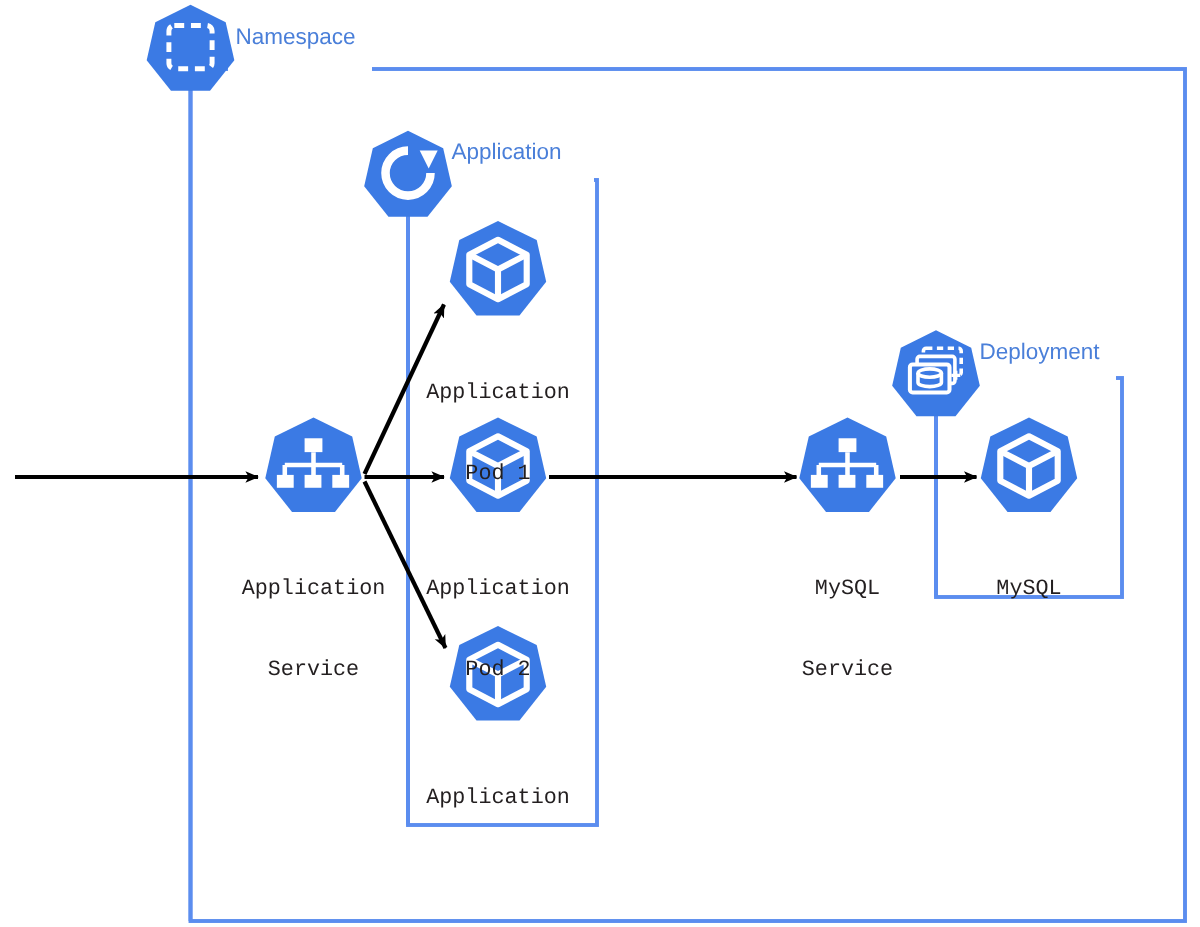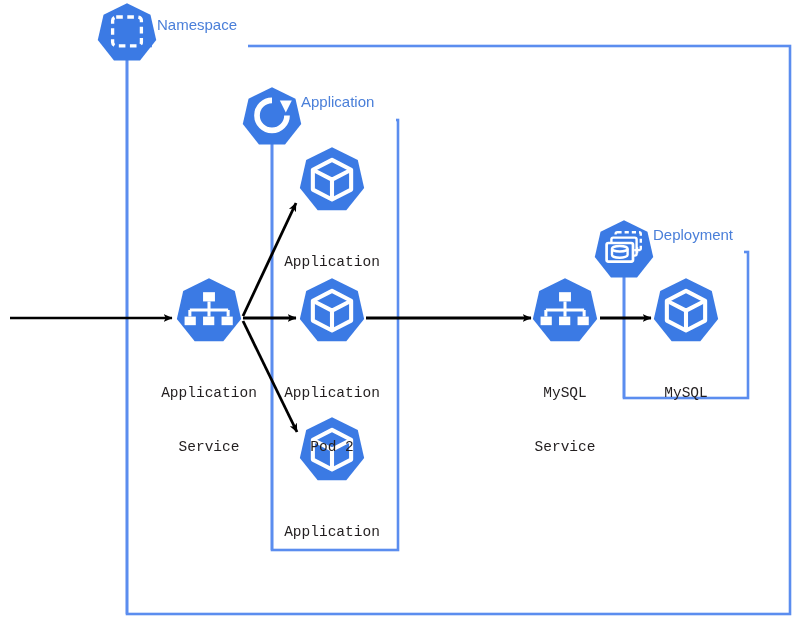--- a/index.html
+++ b/index.html
@@ -183,20 +183,21 @@
 
   <div class="group-label" style="left:653px; top:226px;">Deployment</div>
 
   <div class="node-label" style="left:139px; top:348px; width:140px;">
     <div>Application</div>
     <div>Service</div>
   </div>
 
   <div class="node-label" style="left:262px; top:217px; width:140px;">
     <div>Application</div>
+    <div>Pod 1</div>
   </div>
 
   <div class="node-label" style="left:262px; top:348px; width:140px;">
     <div>Application</div>
     <div>Pod 2</div>
   </div>
 
   <div class="node-label" style="left:262px; top:487px; width:140px;">
     <div>Application</div>
   </div>

